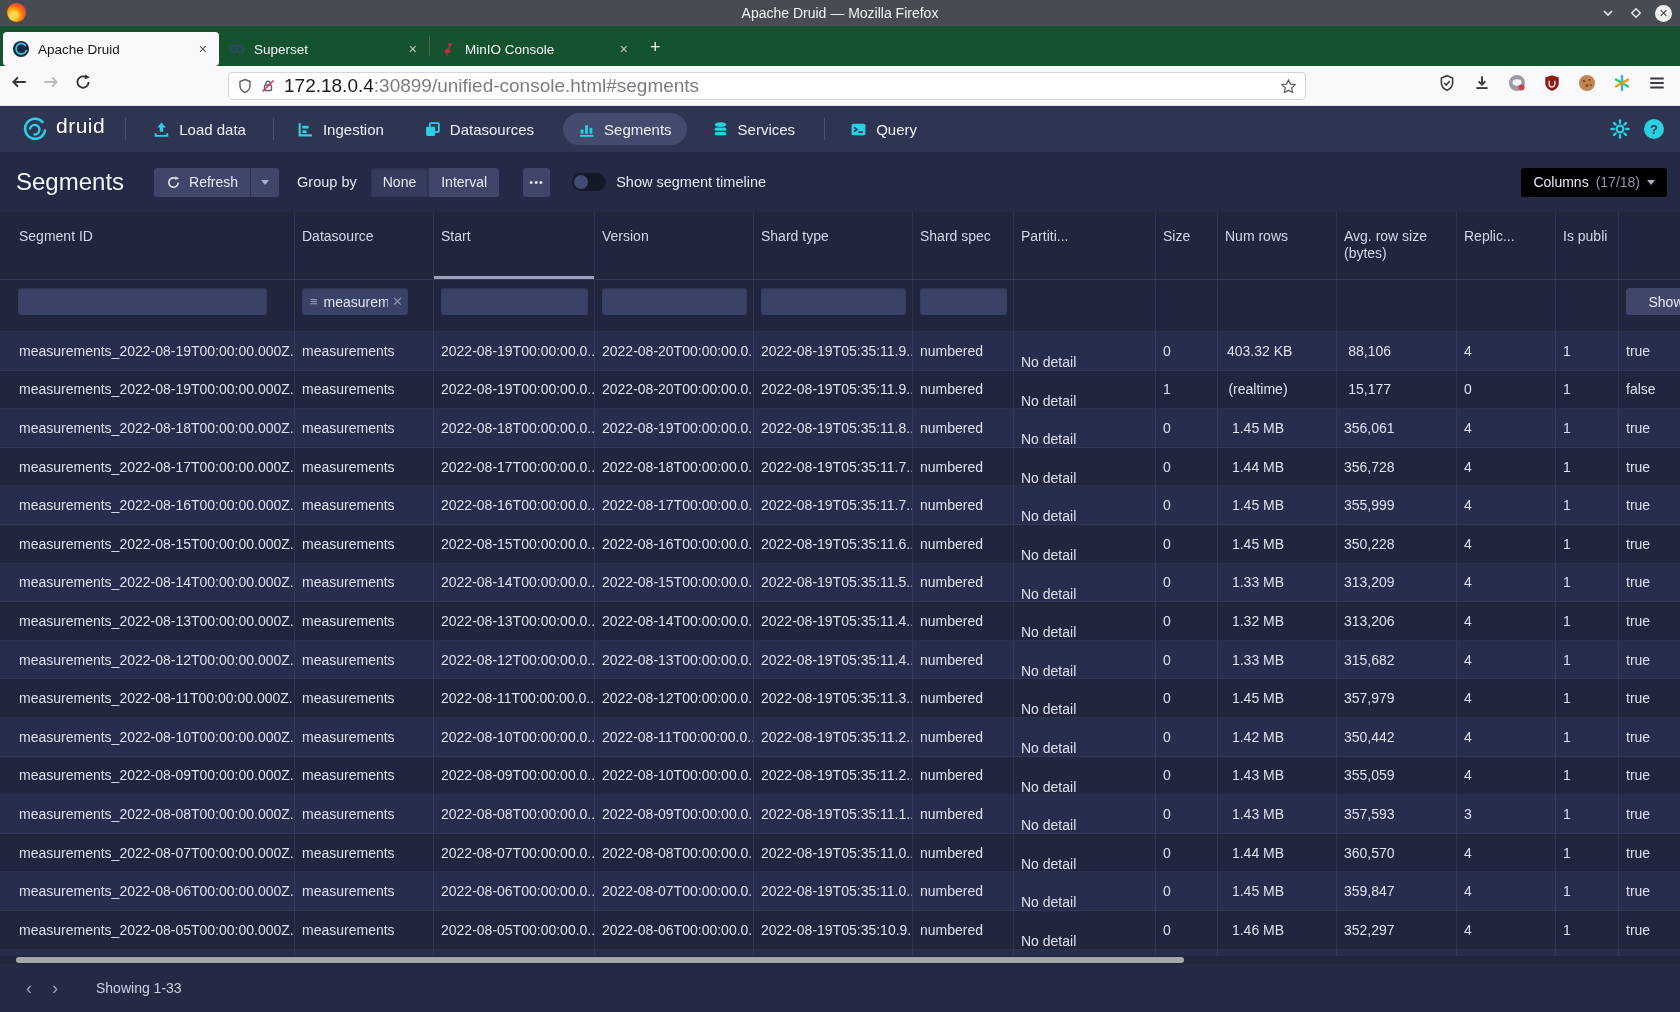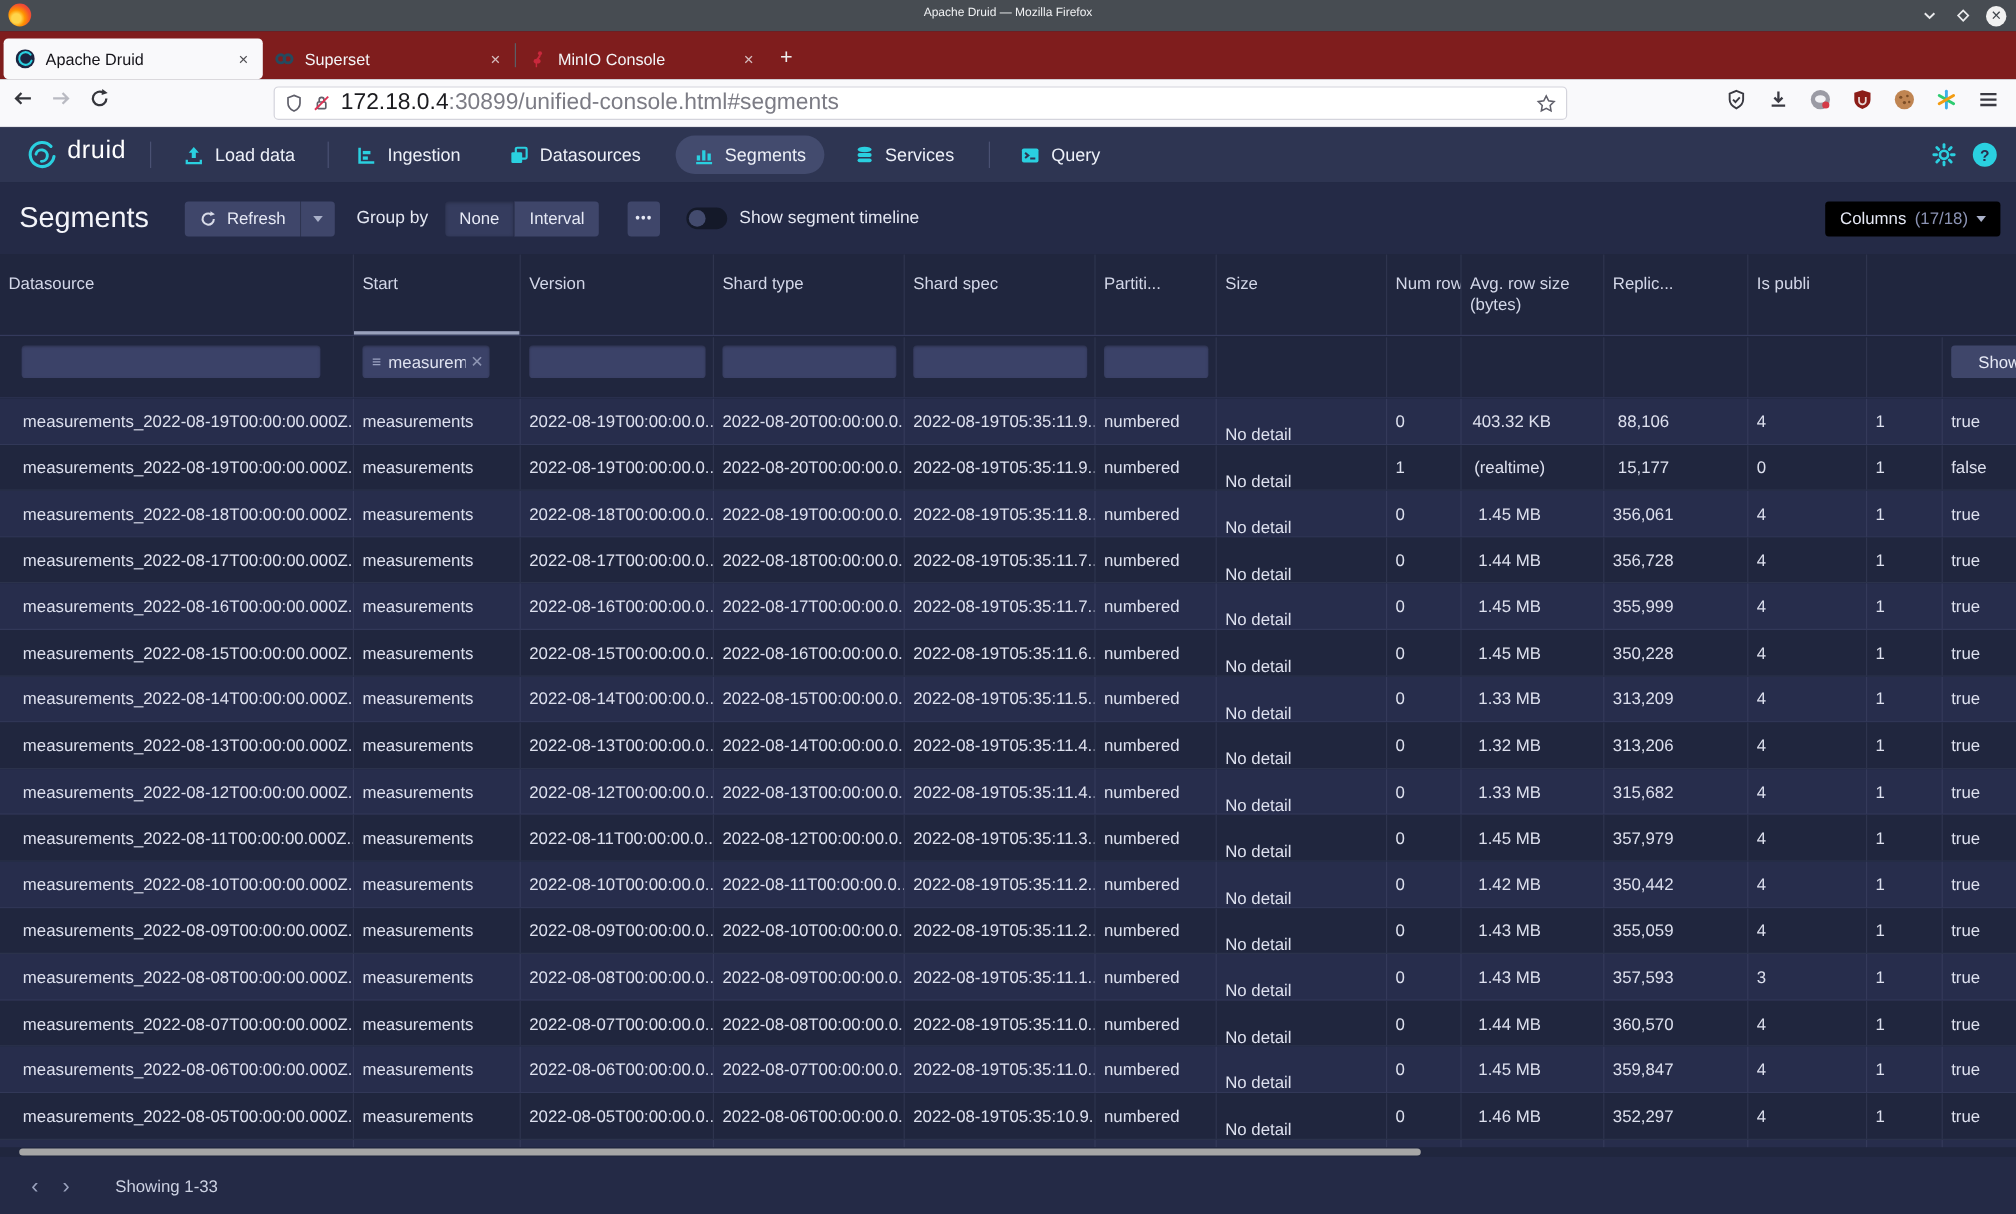--- a/index.html
+++ b/index.html
@@ -4,27 +4,27 @@
 <style>
   * { box-sizing: border-box; margin: 0; padding: 0; }
   html,body { background:#14182a; }
   body { font-family:"Liberation Sans", sans-serif; }
   #frame { position:relative; width:1680px; height:1012px; overflow:hidden; background:#20263e; }
 
   
   .titlebar { position:absolute; left:0; top:0; width:1680px; height:26px; background:#474c52; }
   .ff-logo { position:absolute; left:7px; top:3px; width:19px; height:19px; border-radius:50%;
              background:radial-gradient(circle at 35% 65%, #ffd54a 0 22%, #ff9500 40%, #f4542c 65%, #d42a63 100%); }
-  .win-title { position:absolute; left:0; right:0; top:5px; text-align:center; font-size:10px; color:#f0f1f3; }
+  .win-title { position:absolute; left:0; right:0; top:5px; text-align:center; font-size:14px; color:#f0f1f3; }
   .win-controls { position:absolute; right:8px; top:4px; display:flex; gap:10px; align-items:center; }
   .win-btn { width:18px; height:18px; display:flex; align-items:center; justify-content:center; }
   .win-close { width:17px; height:17px; border-radius:50%; background:#f0f0f0; color:#41464c; font-size:11px;
                display:flex; align-items:center; justify-content:center; }
 
-  .tabstrip { position:absolute; left:0; top:26px; width:1680px; height:40px; background:#7f1d1d; display:flex; align-items:flex-end; }
+  .tabstrip { position:absolute; left:0; top:26px; width:1680px; height:40px; background:#14532d; display:flex; align-items:flex-end; }
   .tab { height:34px; margin-top:3px; display:flex; align-items:center; padding:0 10px; font-size:13.5px; border-radius:4px; }
   .tab.active { background:#f9f9fb; color:#15141a; width:216px; margin-left:3px; }
   .tab.inactive { color:#f3f4f6; width:210px; }
   .tab .favicon { width:16px; height:16px; margin-right:9px; flex:0 0 auto; }
   .tab .tab-label { flex:1 1 auto; overflow:hidden; white-space:nowrap; }
   .tab .tab-close { color:inherit; opacity:.75; font-size:14px; padding:0 2px; }
   .tab-sep { width:1px; height:20px; background:#5a5f66; margin-bottom:10px; }
   .newtab-btn { color:#eceded; font-size:18px; margin:0 0 8px 10px; }
 
   .urlbar-row { position:absolute; left:0; top:66px; width:1680px; height:40px; background:#f9f9fb; border-bottom:1px solid #e2e2e8; }
@@ -380,20 +380,21 @@
       </div>
     <div class="toggle-label">Show segment timeline</div>
     <div class="btn columns-btn">
       <span>Columns</span>
       <span class="columns-count">(17/18)</span>
       <span class="caret-down"></span>
     </div>
   </div>
 
   <div class="thead grid13" id="thead-row">
+      <div class="thcell c0">Segment ID</div>
       <div class="thcell c1">Datasource</div>
       <div class="thcell c2 sorted">Start</div>
       <div class="thcell c4">Version</div>
       <div class="thcell c5">Shard type</div>
       <div class="thcell c6">Shard spec</div>
       <div class="thcell c7">Partiti...</div>
       <div class="thcell c8">Size</div>
       <div class="thcell c9">Num rows</div>
       <div class="thcell c10">Avg. row size (bytes)</div>
       <div class="thcell c11">Replic...</div>

